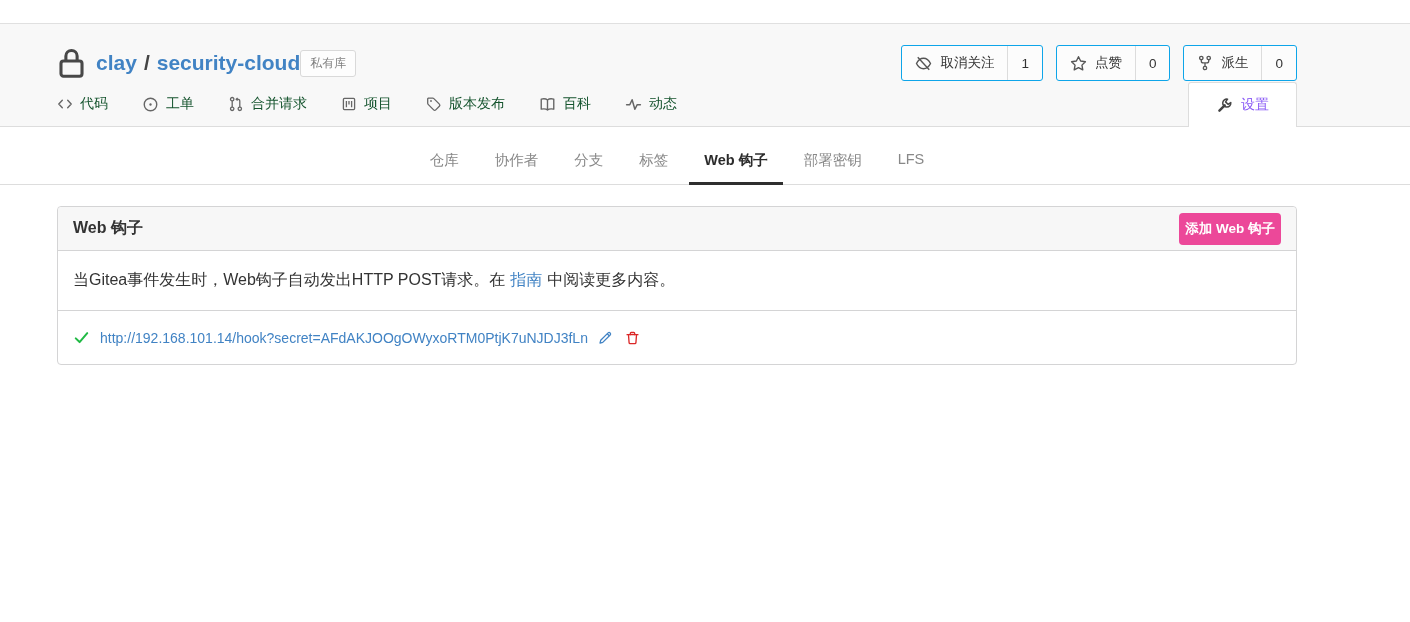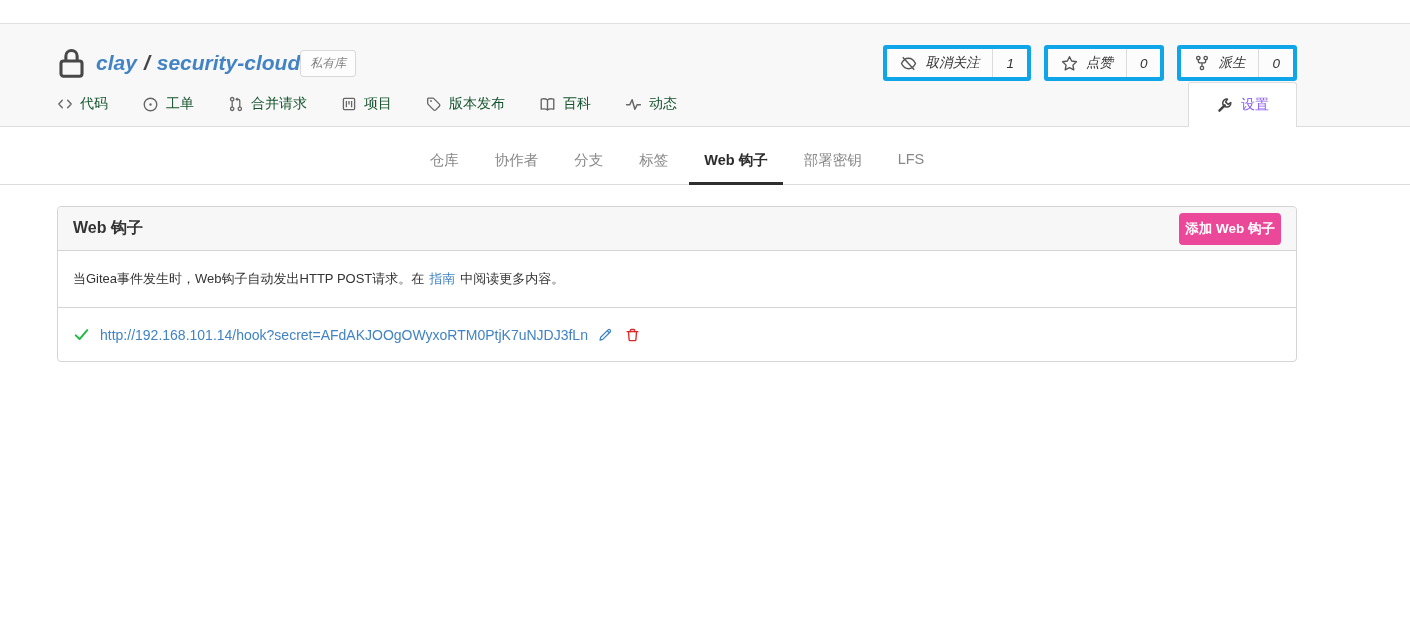--- a/index.html
+++ b/index.html
@@ -7,30 +7,30 @@
     font-family:"Liberation Sans","DejaVu Sans",sans-serif; color:#333; font-size:14px; }
   a { text-decoration:none; cursor:pointer; }
   svg { display:block; }
 
   .top-strip { height:23px; background:#fff; }
 
   
   .site-header { background:#f8f8f8; border-top:1px solid #e0e0e0; border-bottom:1px solid #ddd; }
   .container { width:1240px; margin-left:57px; }
 
-  .repo-row { display:flex; align-items:center; padding-top:20px; height:58px;font-style:italic; }
+  .repo-row { display:flex; align-items:center; padding-top:20px; height:58px; }
   .lock-icon { color:#484848; margin-right:10px; }
   .repo-title { font-size:21px; display:flex; align-items:baseline; gap:7px; }
   .repo-title a { color:#4183c4; }
   .repo-sep { color:#444; }
   .badge-private { font-size:12px; color:#808080; background:#fdfdfd;
     border:1px solid #d9d9d9; border-radius:3px; padding:4px 9px; }
 
   .repo-actions { margin-left:auto; display:flex; gap:13px; }
-  .action-btn { display:flex; align-items:stretch; height:36px; border:4px solid #0ea5e9;
+  .action-btn { display:flex; align-items:stretch; height:36px; border:1px solid #0ea5e9;
     border-radius:3px; background:#fcfcfc; font-size:13.5px; color:#333; cursor:pointer; }
   .action-main { display:flex; align-items:center; gap:8px; padding:0 13px; }
   .action-count { display:flex; align-items:center; padding:0 13px; border-left:1px solid #dcdcdc; }
   .action-btn .ico { color:#555; }
 
   
   .nav-row { display:flex; align-items:center; height:44px; }
   .nav-item { display:flex; align-items:center; gap:7px; margin-right:34px; color:#14532d;
     font-size:14px; cursor:pointer; }
   .nav-item .ico { color:#666; }
@@ -48,21 +48,21 @@
   
   .main-area { padding-top:21px; }
   .panel { width:1240px; margin-left:57px; border:1px solid #d4d4d5; border-radius:4px; background:#fff; }
   .panel-header { height:44px; background:#f7f7f7; border-bottom:1px solid #d4d4d5;
     border-radius:4px 4px 0 0; display:flex; align-items:center; justify-content:space-between;
     padding:0 15px; }
   .panel-title { font-size:16px; color:#333; }
   .add-btn { height:32px; padding:0 6px; background:#ec4899; color:#fff; border:none;
     border-radius:4px; font-size:13.5px; font-weight:bold; cursor:pointer;
     font-family:"Liberation Sans","DejaVu Sans",sans-serif; }
-  .panel-desc { padding:19px 15px; border-bottom:1px solid #d4d4d5; font-size:13px; color:#333; }
+  .panel-desc { padding:19px 15px; border-bottom:1px solid #d4d4d5; font-size:16px; color:#333; }
   .guide-link { color:#4183c4; margin:0 5px; }
   .hook-row { padding:18px 15px; display:flex; align-items:center; }
   .icon-check { color:#21ba45; margin-right:10px; }
   .hook-url { color:#4183c4; font-size:14px; }
   .icon-edit { color:#4183c4; margin-left:9px; cursor:pointer; }
   .icon-delete { color:#db2828; margin-left:12px; cursor:pointer; }
 </style>
 </head>
 <body>
 

